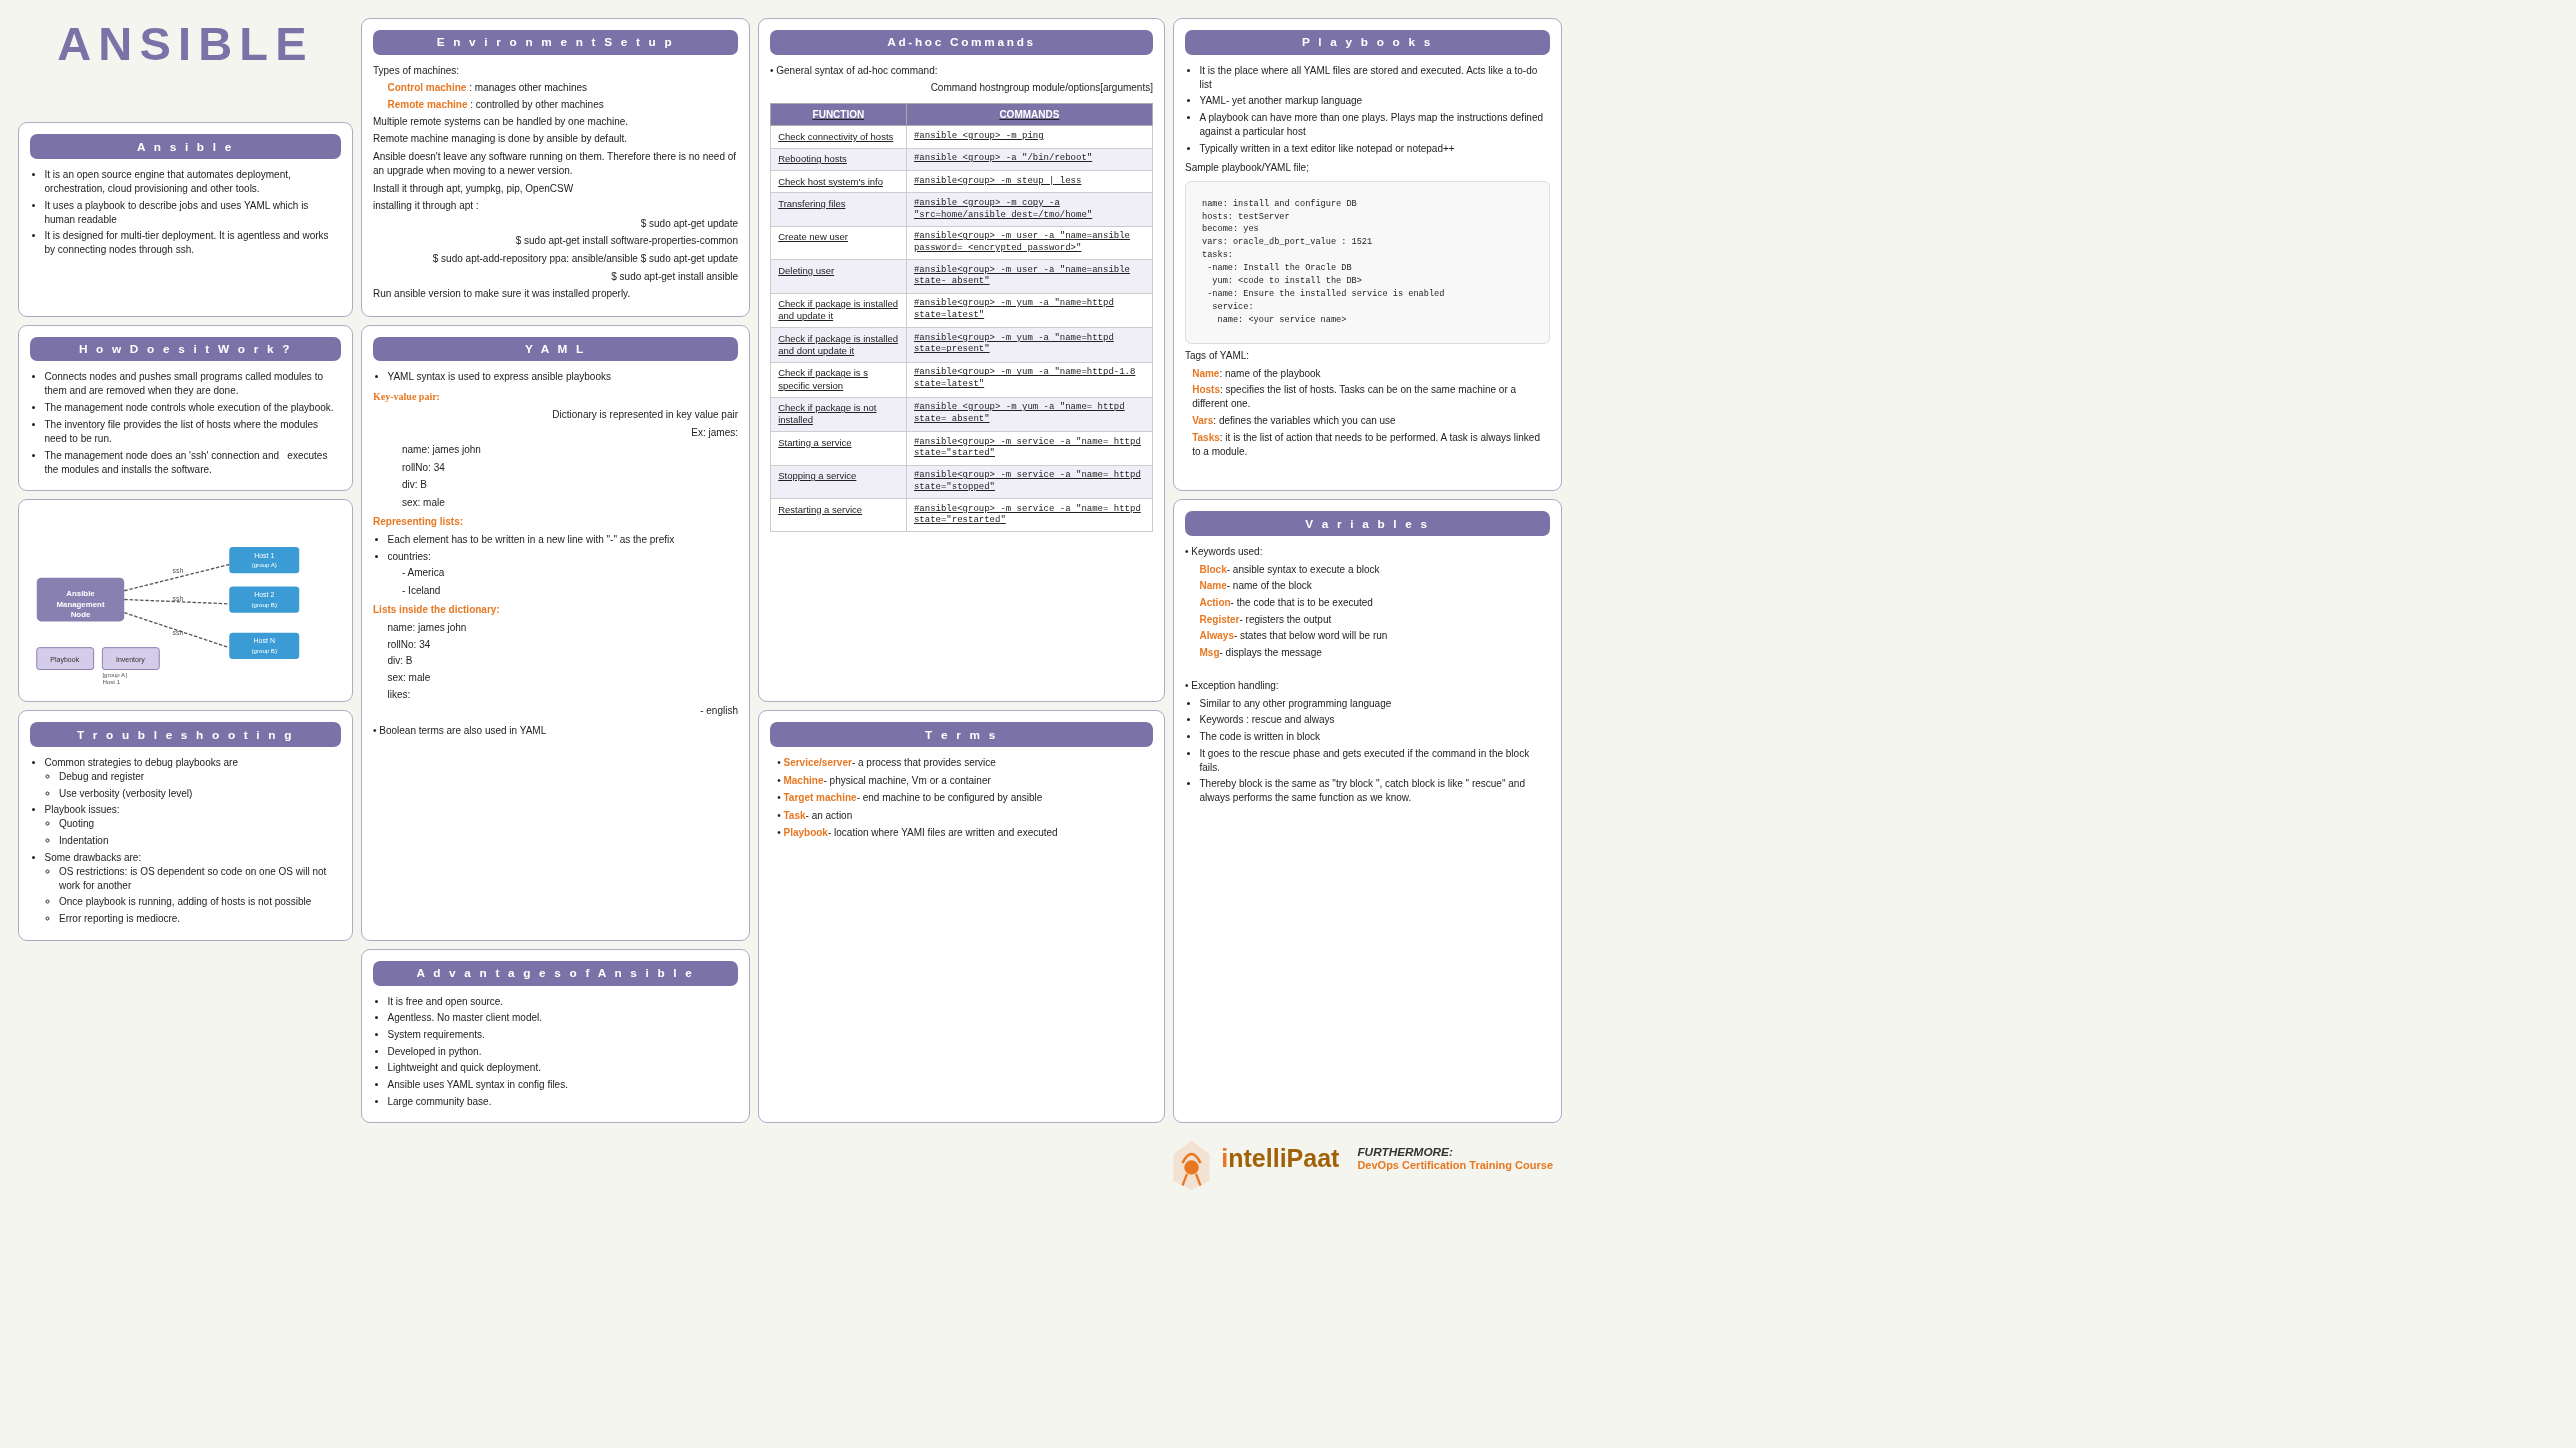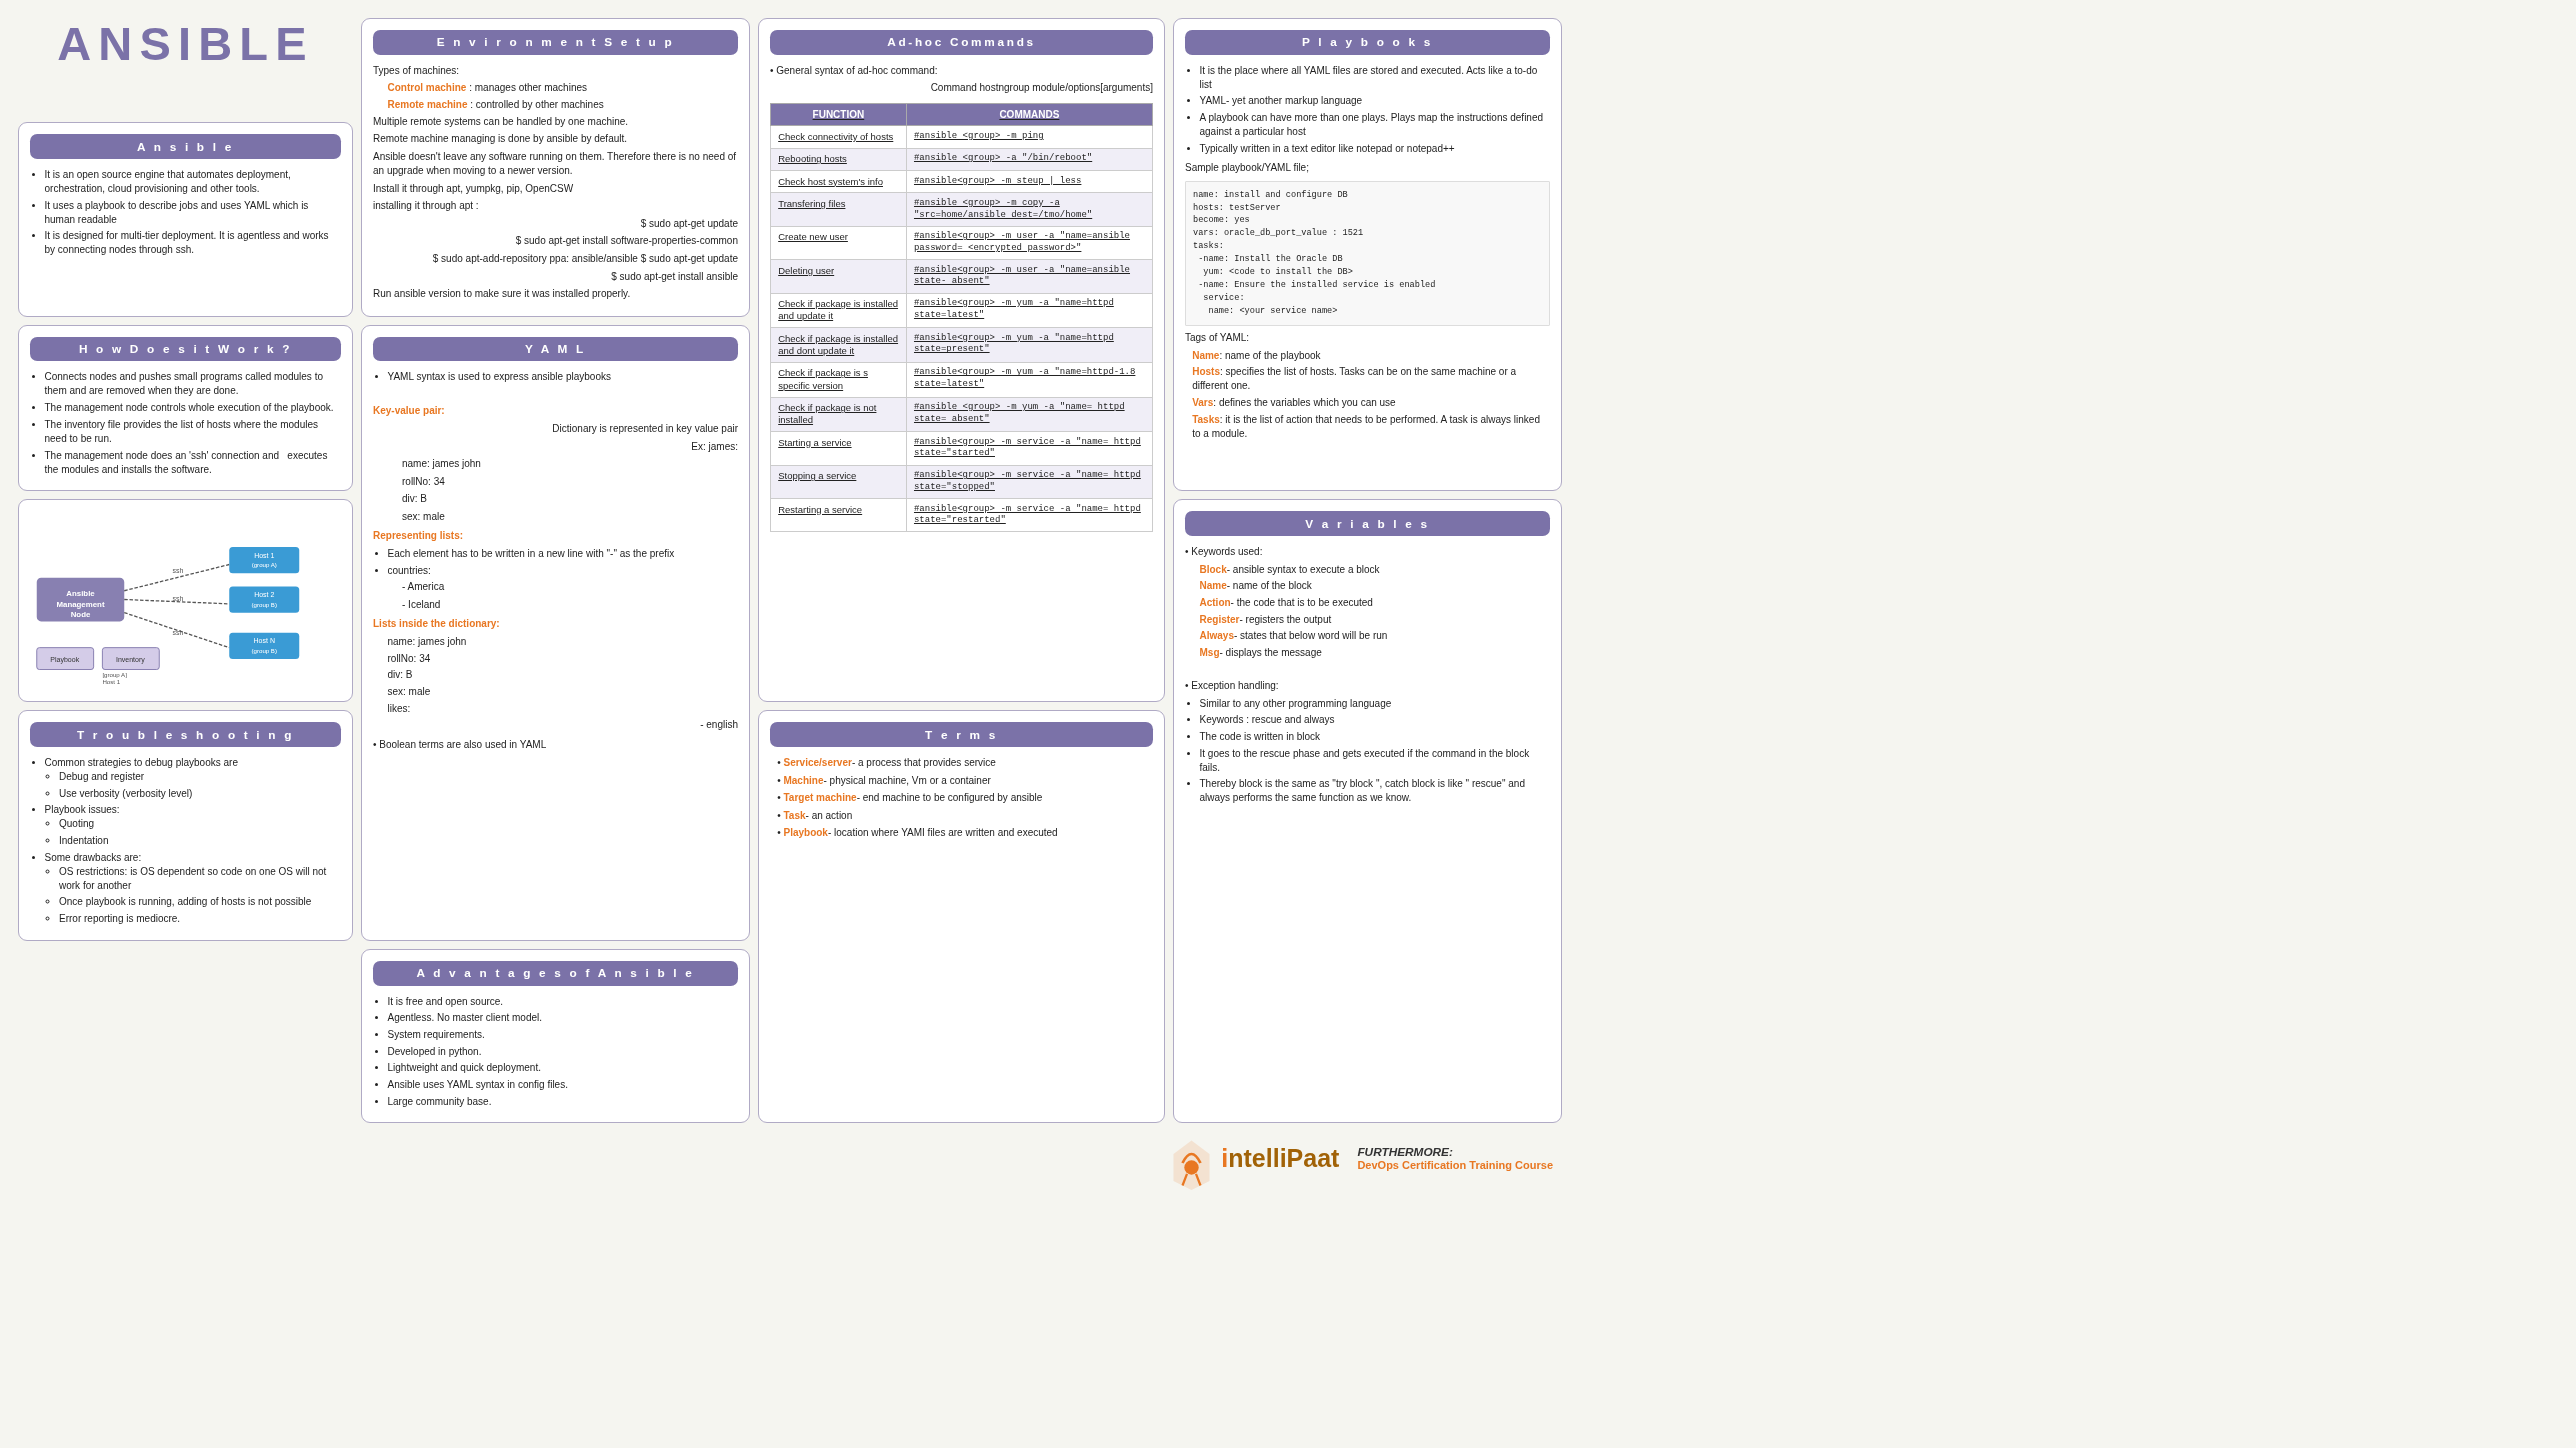--- a/index.html
+++ b/index.html
@@ -102,22 +102,22 @@
     
     .diagram-svg { width: 100%; height: 181px; }
 
     .terms-item { margin-bottom: 3.6px; }
     .bold { font-weight: bold; }
 
     
     .sample-code {
       background: #f8f8f8;
       border: 0.9px solid #ddd;
-      border-radius: 1px;
-      padding: 7px;
+      border-radius: 6px;
+      padding: 16px;
       font-family: 'Courier New', monospace;
       font-size: 8.6px;
       margin: 5.4px 0;
       line-height: 1.5;
     }
   </style>
 </head>
 <body>
 
 <div class="main-grid">
@@ -260,21 +260,21 @@
       <li>The inventory file provides the list of hosts where the modules need to be run.</li>
       <li>The management node does an 'ssh' connection and &nbsp; executes the modules and installs the software.</li>
     </ul>
   </div>
 
   <div class="section-box yaml-box">
     <div class="section-header">Y A M L</div>
     <ul>
       <li>YAML syntax is used to express ansible playbooks</li>
     </ul>
-    <p style="margin-top:20px;"><span class="orange bold">Key-value pair:</span></p>
+    <p style="margin-top:6px;font-family:Liberation Serif, serif;"><span class="orange bold">Key-value pair:</span></p>
     <p class="indent">Dictionary is represented in key value pair</p>
     <p class="indent">Ex: james:</p>
     <p class="indent2">name: james john</p>
     <p class="indent2">rollNo: 34</p>
     <p class="indent2">div: B</p>
     <p class="indent2">sex: male</p>
     <p style="margin-top:5.4px;"><span class="orange bold">Representing lists:</span></p>
     <ul>
       <li>Each element has to be written in a new line with "-" as the prefix</li>
       <li>countries:</li>

